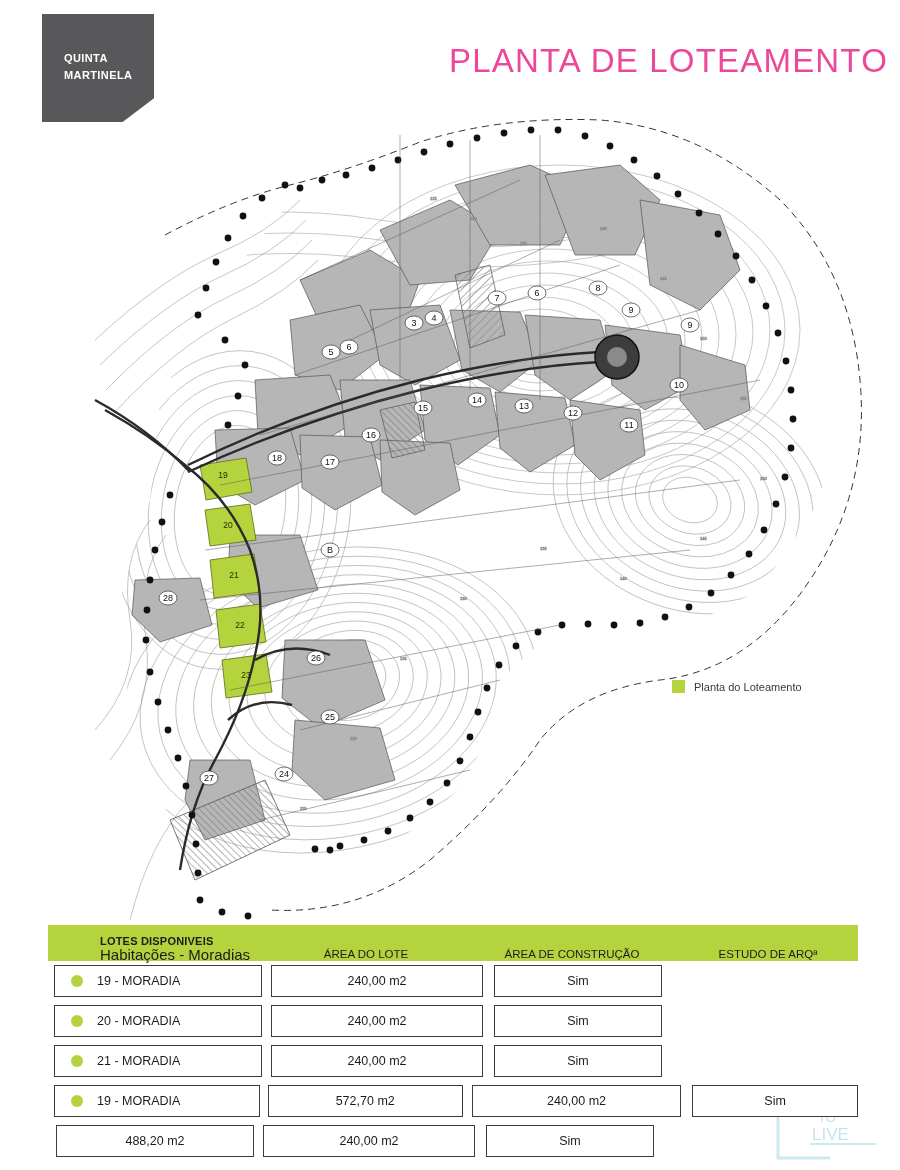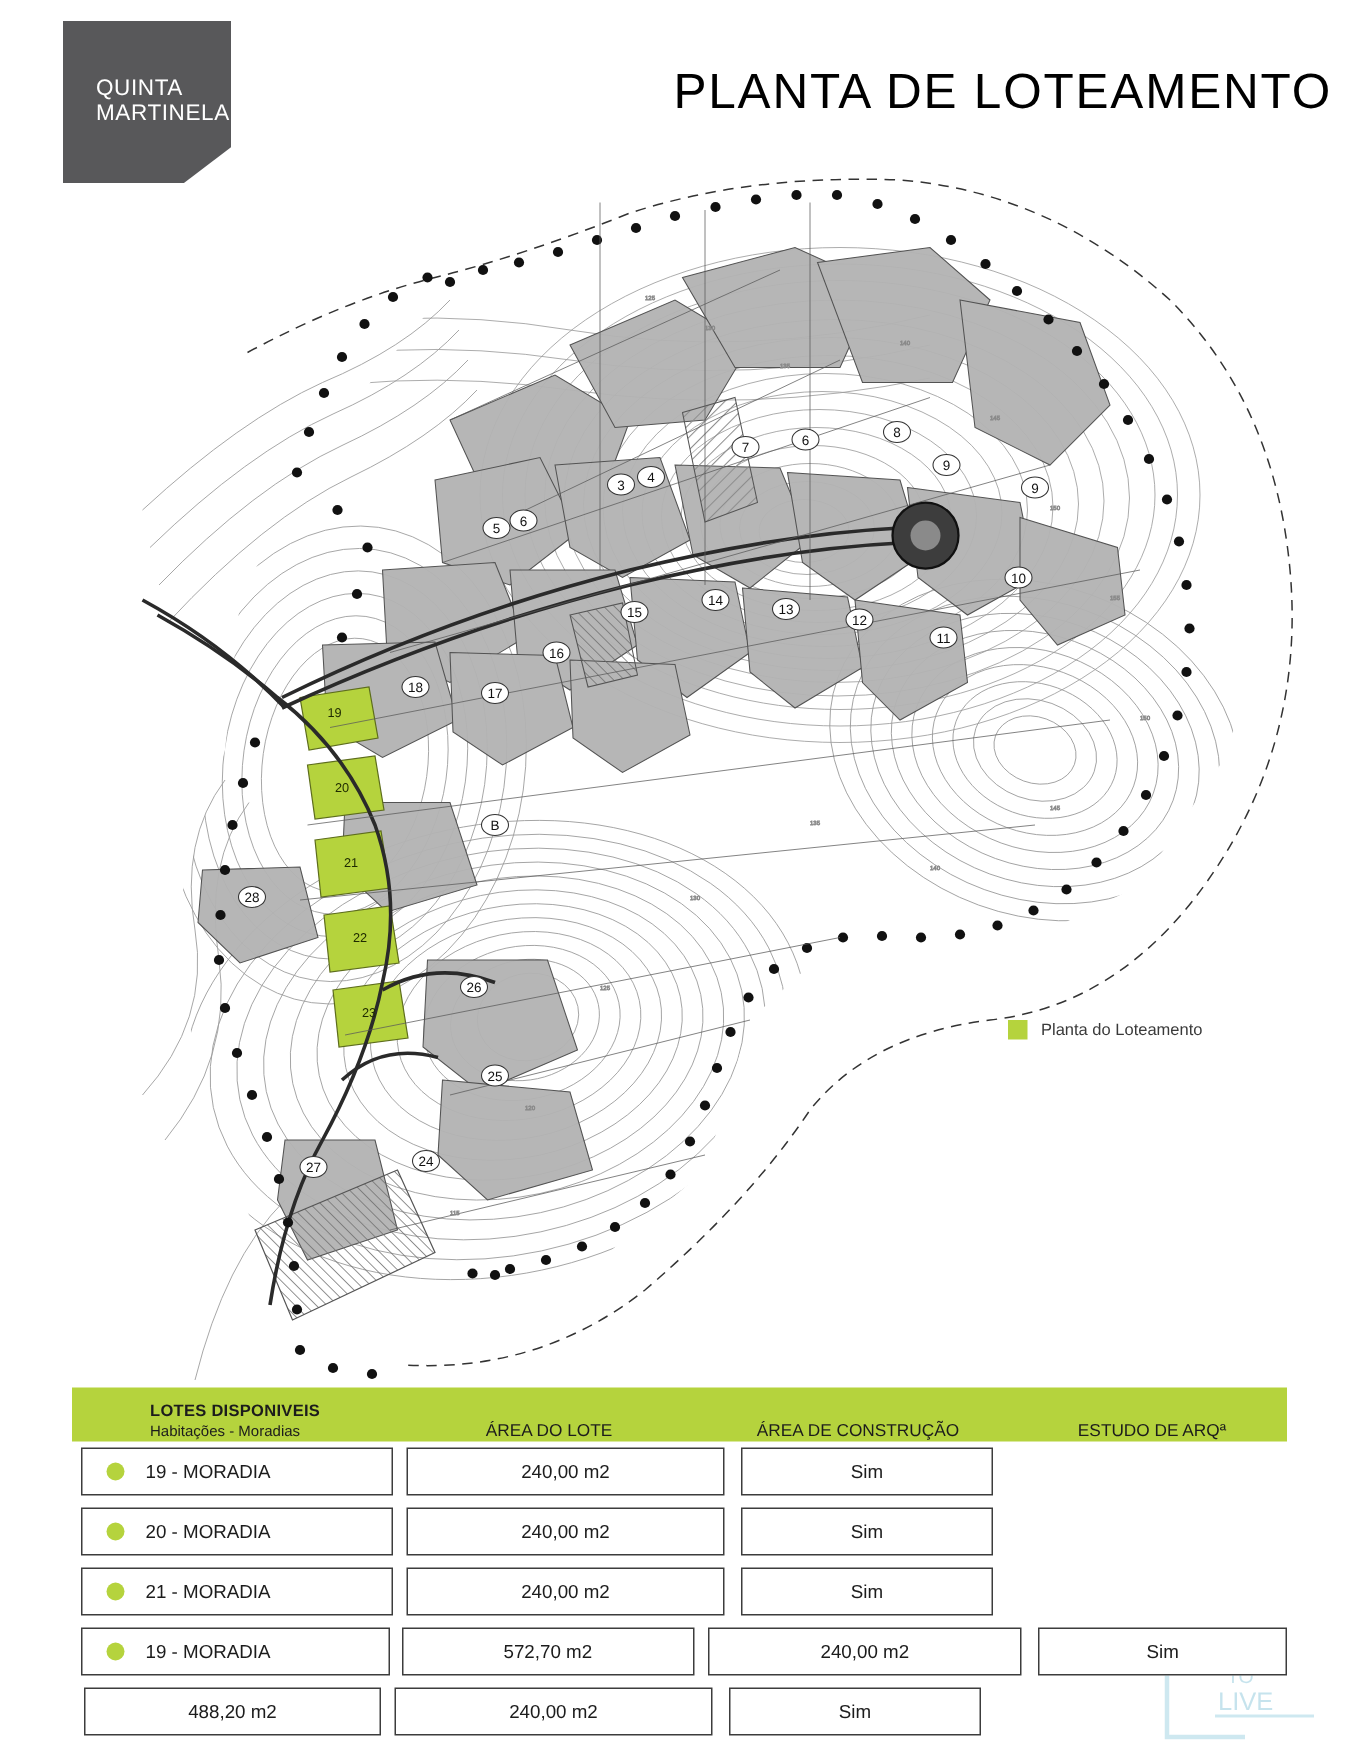--- a/index.html
+++ b/index.html
@@ -21,31 +21,31 @@
   .logo-badge {
     position: absolute;
     left: 42px; top: 14px;
     width: 112px; height: 108px;
     background: #58585a;
     color: #ffffff;
     clip-path: polygon(0 0, 100% 0, 100% 78%, 72% 100%, 0 100%);
     padding: 36px 0 0 22px;
   }
   .logo-badge .l1, .logo-badge .l2 {
-    font-size: 15px;
+    font-size: 11px;
     letter-spacing: 0.4px;
     line-height: 17px;
-    font-weight: 400;
+    font-weight: 700;
   }
   .page-title {
     position: absolute;
     right: 12px; top: 42px;
     font-size: 33px;
     letter-spacing: 1.2px;
-    color: #000000;
+    color: #ec4899;
     font-weight: 400;
     white-space: nowrap;
   }
 
   
   .map-area {
     position: absolute;
     left: 0; top: 80px;
     width: 900px; height: 840px;
   }
@@ -87,21 +87,21 @@
     height: 36px;
     align-items: flex-end;
   }
   .th {
     font-size: 11.5px;
     color: #1c1c1c;
     text-align: center;
     line-height: 13px;
   }
   .th.c1 { width: 218px; text-align: left; padding-left: 52px; }
-  .th.c1 .sub { font-size: 10px; font-weight: 400; }
+  .th.c1 .sub { font-size: 15px; font-weight: 400; }
   .th.c1 .main { font-weight: 700; font-size: 11px; letter-spacing: 0.2px;}
   .th.c2 { width: 200px; }
   .th.c3 { width: 212px; }
   .th.c4 { width: 180px; }
 
   .table-row {
     display: flex;
     height: 40px;
     align-items: center;
     margin-top: 0px;

